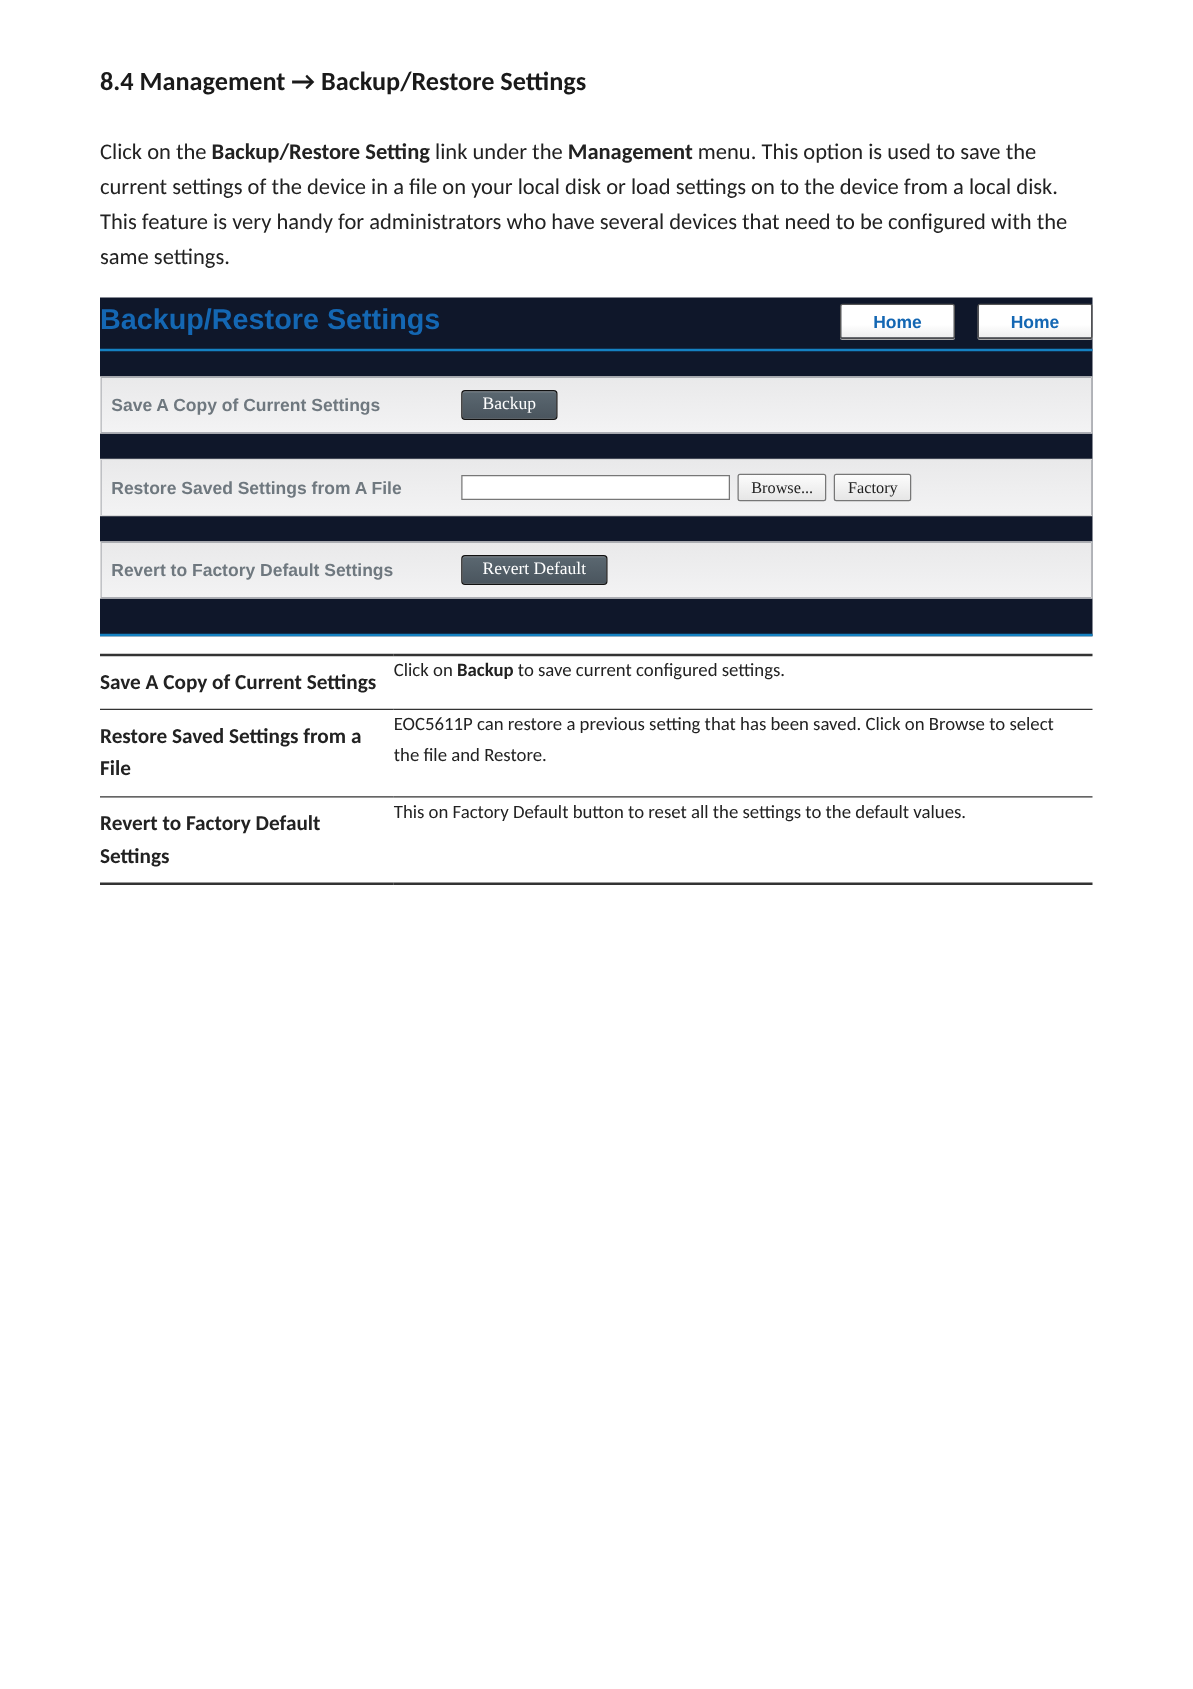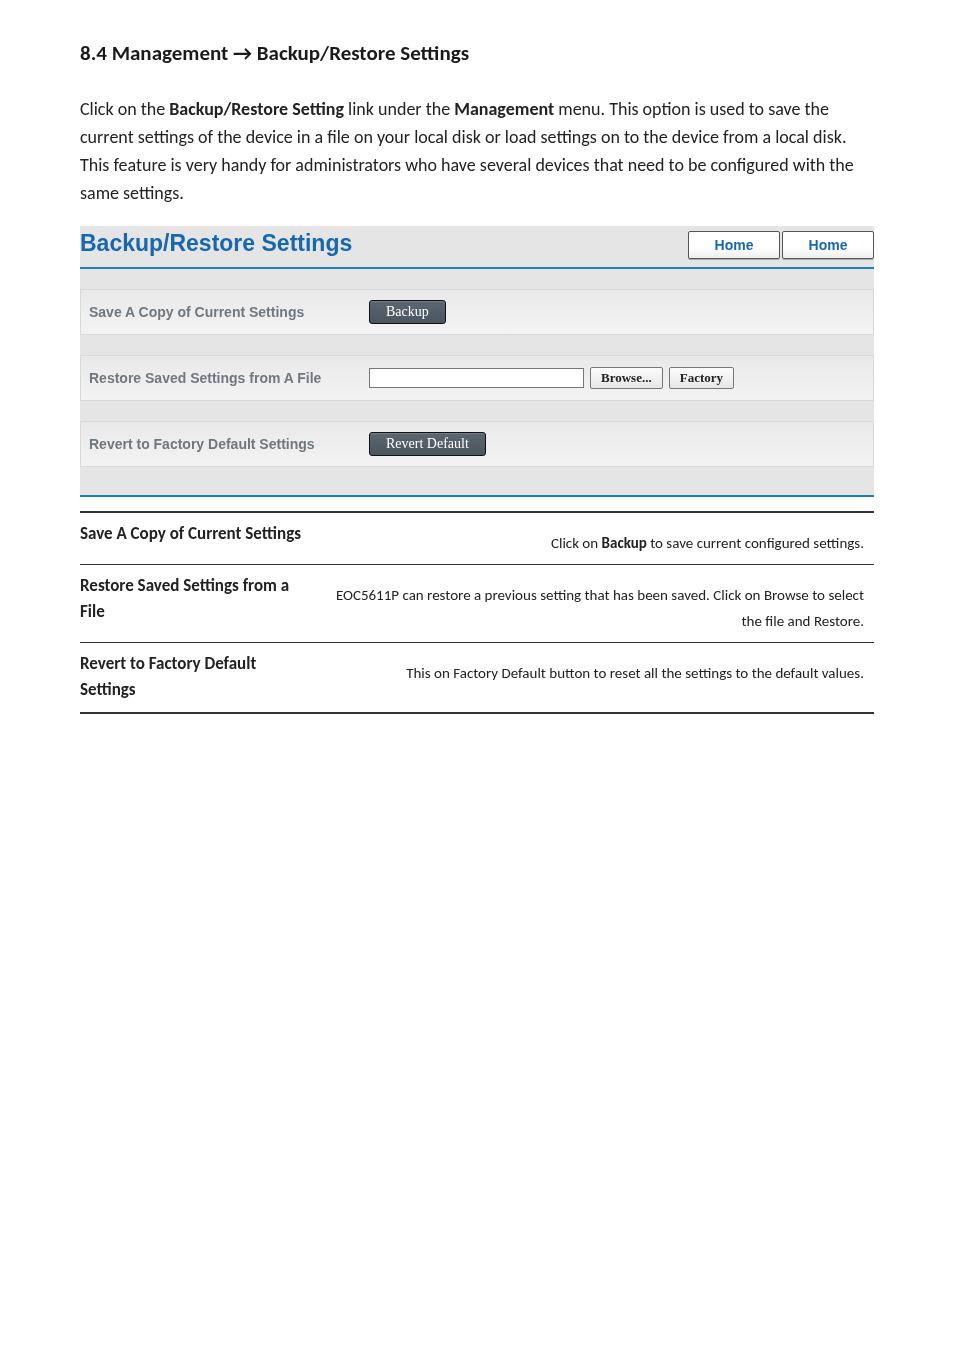--- a/index.html
+++ b/index.html
@@ -8,52 +8,52 @@
     font-family: Calibri, "Segoe UI", Arial, sans-serif;
     font-size: 17px;
     color: #222;
     background: #fff;
     width: 954px;
     box-sizing: border-box;
   }
   h2.section-title {
     font-size: 21px;
     font-weight: bold;
-    margin: 0 0 30px 0;
+    margin: 12px 0 30px 0;
     color: #1a1a1a;
   }
   p.intro {
     font-size: 18px;
     line-height: 1.55;
     margin: 16px 0 18px 0;
   }
   p.intro b { font-weight: bold; }
 
   
   .ui-panel {
     margin-top: 16px;
-    background: #e5e5e5;
+    background: #0f172a;
   }
   .ui-header {
     display: flex;
     align-items: center;
     justify-content: space-between;
     border-bottom: 2px solid #1581c1;
     padding-bottom: 2px;
   }
   .ui-title {
     font-family: Verdana, Arial, sans-serif;
     font-size: 23px;
     font-weight: bold;
     color: #1467b3;
     padding: 4px 0 8px 0;
   }
   .ui-header-buttons {
     display: flex;
-    gap: 2px;
+    gap: 18px;
     align-items: center;
   }
   .ui-header-btn {
     background: linear-gradient(to bottom, #ffffff 0%, #ffffff 60%, #eeeeee 100%);
     border: 1px solid #555;
     border-radius: 2px;
     padding: 5px 0;
     width: 90px;
     text-align: center;
     font-family: Verdana, Arial, sans-serif;
@@ -101,21 +101,20 @@
     box-sizing: border-box;
   }
   .ui-native-btn {
     background: linear-gradient(to bottom, #fcfcfc 0%, #e6e6e6 100%);
     border: 1px solid #777;
     border-radius: 2px;
     font-family: Georgia, "Times New Roman", serif;
     font-size: 13px;
     padding: 2px 10px;
     color: #222;
-    font-weight: bold;
   }
   .ui-panel-bottom {
     border-bottom: 2px solid #1581c1;
     margin-top: 28px;
   }
 
   
   table.desc {
     width: 100%;
     border-collapse: collapse;
@@ -130,22 +129,21 @@
   }
   table.desc td.term {
     width: 225px;
     font-weight: bold;
     font-size: 17px;
     line-height: 1.55;
   }
   table.desc td.def {
     font-size: 15px;
     line-height: 1.7;
-    padding-top: 18px;
-    text-align: right;
+    padding-top: 0;
   }
   table.desc tr:first-child td { border-top: 2px solid #333; }
   table.desc tr:last-child td  { border-bottom: 2px solid #333; }
 </style>
 </head>
 <body>
 
 <h2 class="section-title">8.4 Management → Backup/Restore Settings</h2>
 
 <p class="intro">

